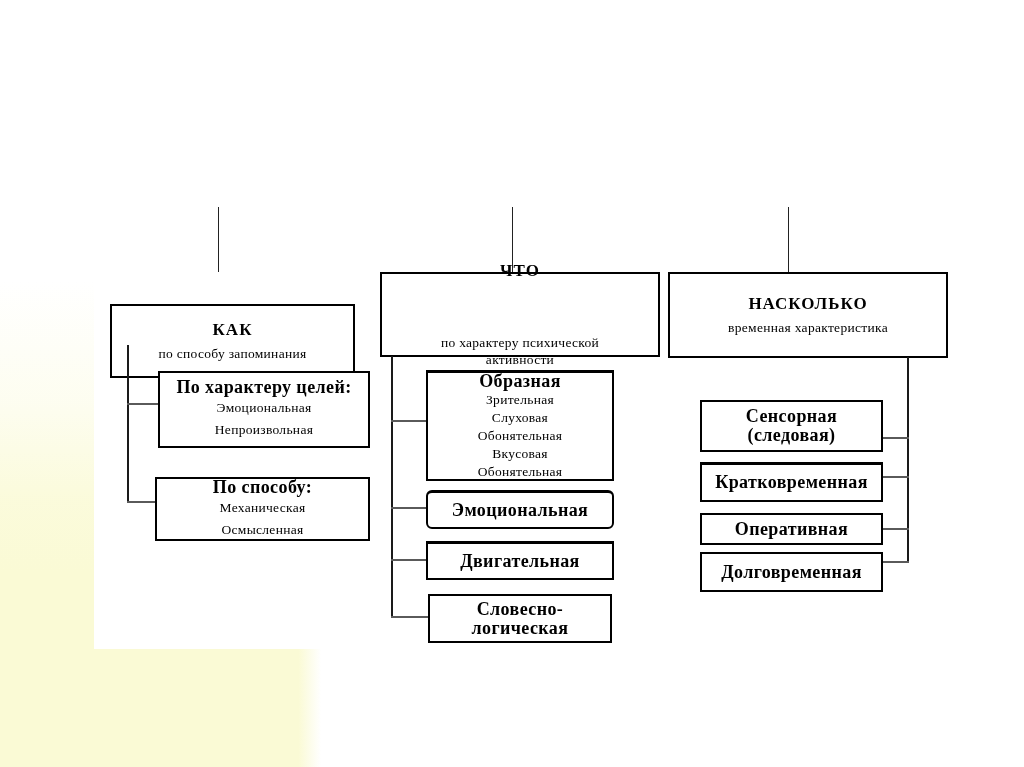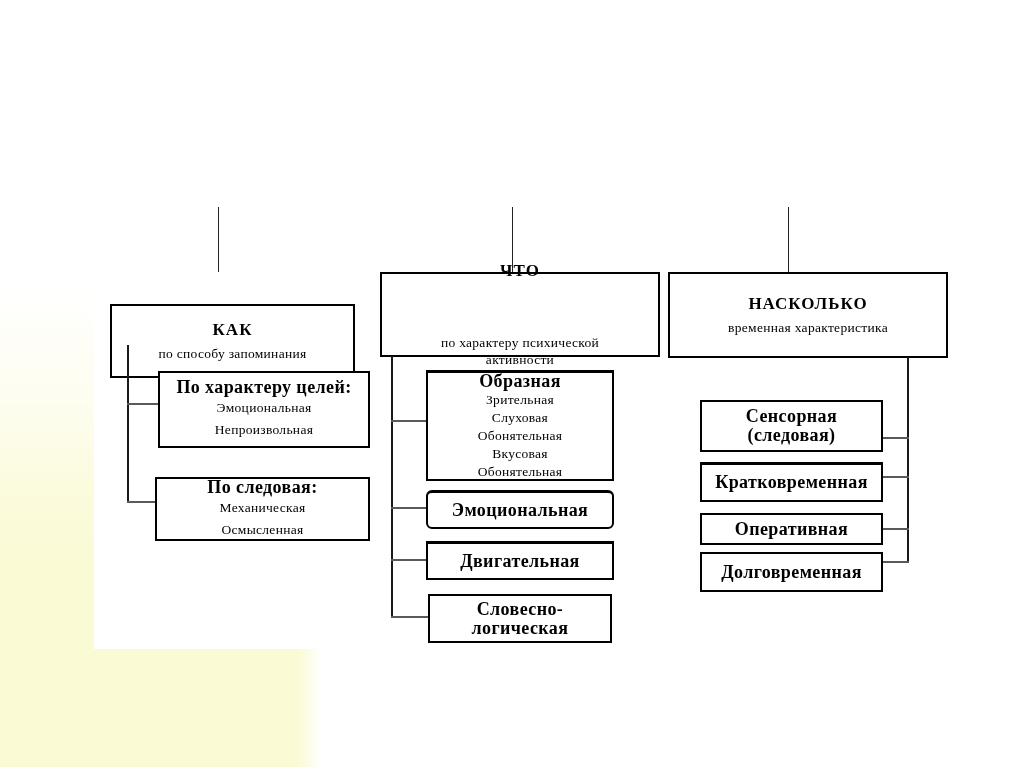--- a/index.html
+++ b/index.html
@@ -127,21 +127,21 @@
   <div class="vline" style="left:127px; top:345px; height:158px;"></div>
   <div class="hline" style="left:127px; top:403px; width:31px;"></div>
   <div class="hline" style="left:127px; top:501px; width:28px;"></div>
 
   <div class="node goals" style="left:158px; top:371px; width:212px; height:77px;">
     <div class="child-heading">По характеру целей:</div>
     <div class="child-line">Эмоциональная</div>
     <div class="child-line">Непроизвольная</div>
   </div>
   <div class="node method" style="left:155px; top:477px; width:215px; height:64px;">
-    <div class="child-heading">По следовая:</div>
+    <div class="child-heading">По способу:</div>
     <div class="child-line">Механическая</div>
     <div class="child-line">Осмысленная</div>
   </div>
 
   <div class="vline" style="left:391px; top:356px; height:262px;"></div>
   <div class="hline" style="left:391px; top:420px; width:35px;"></div>
   <div class="hline" style="left:391px; top:507px; width:35px;"></div>
   <div class="hline" style="left:391px; top:559px; width:35px;"></div>
   <div class="hline" style="left:391px; top:616px; width:37px;"></div>
 

